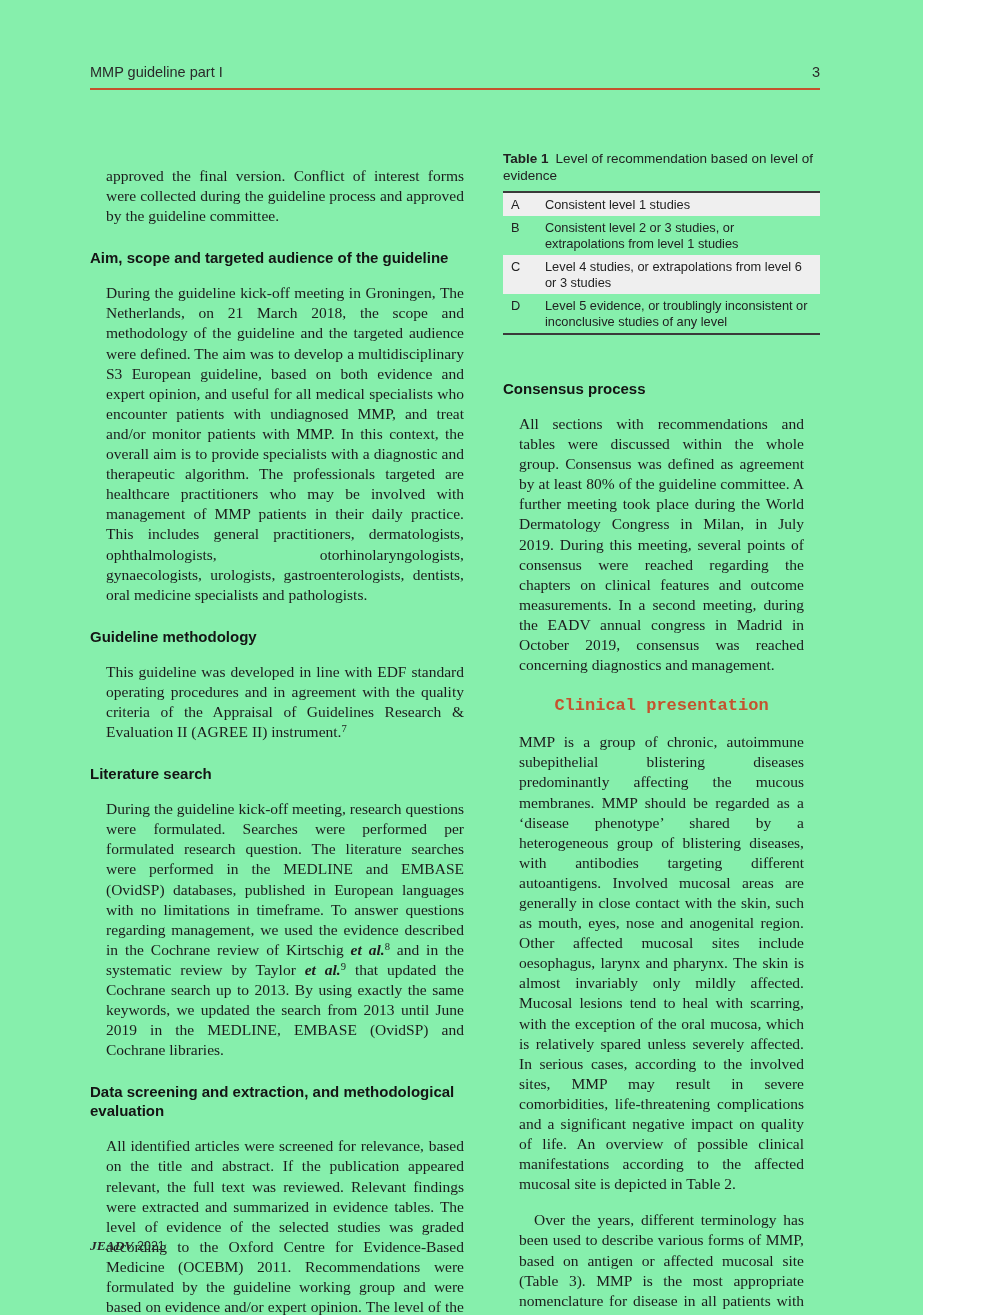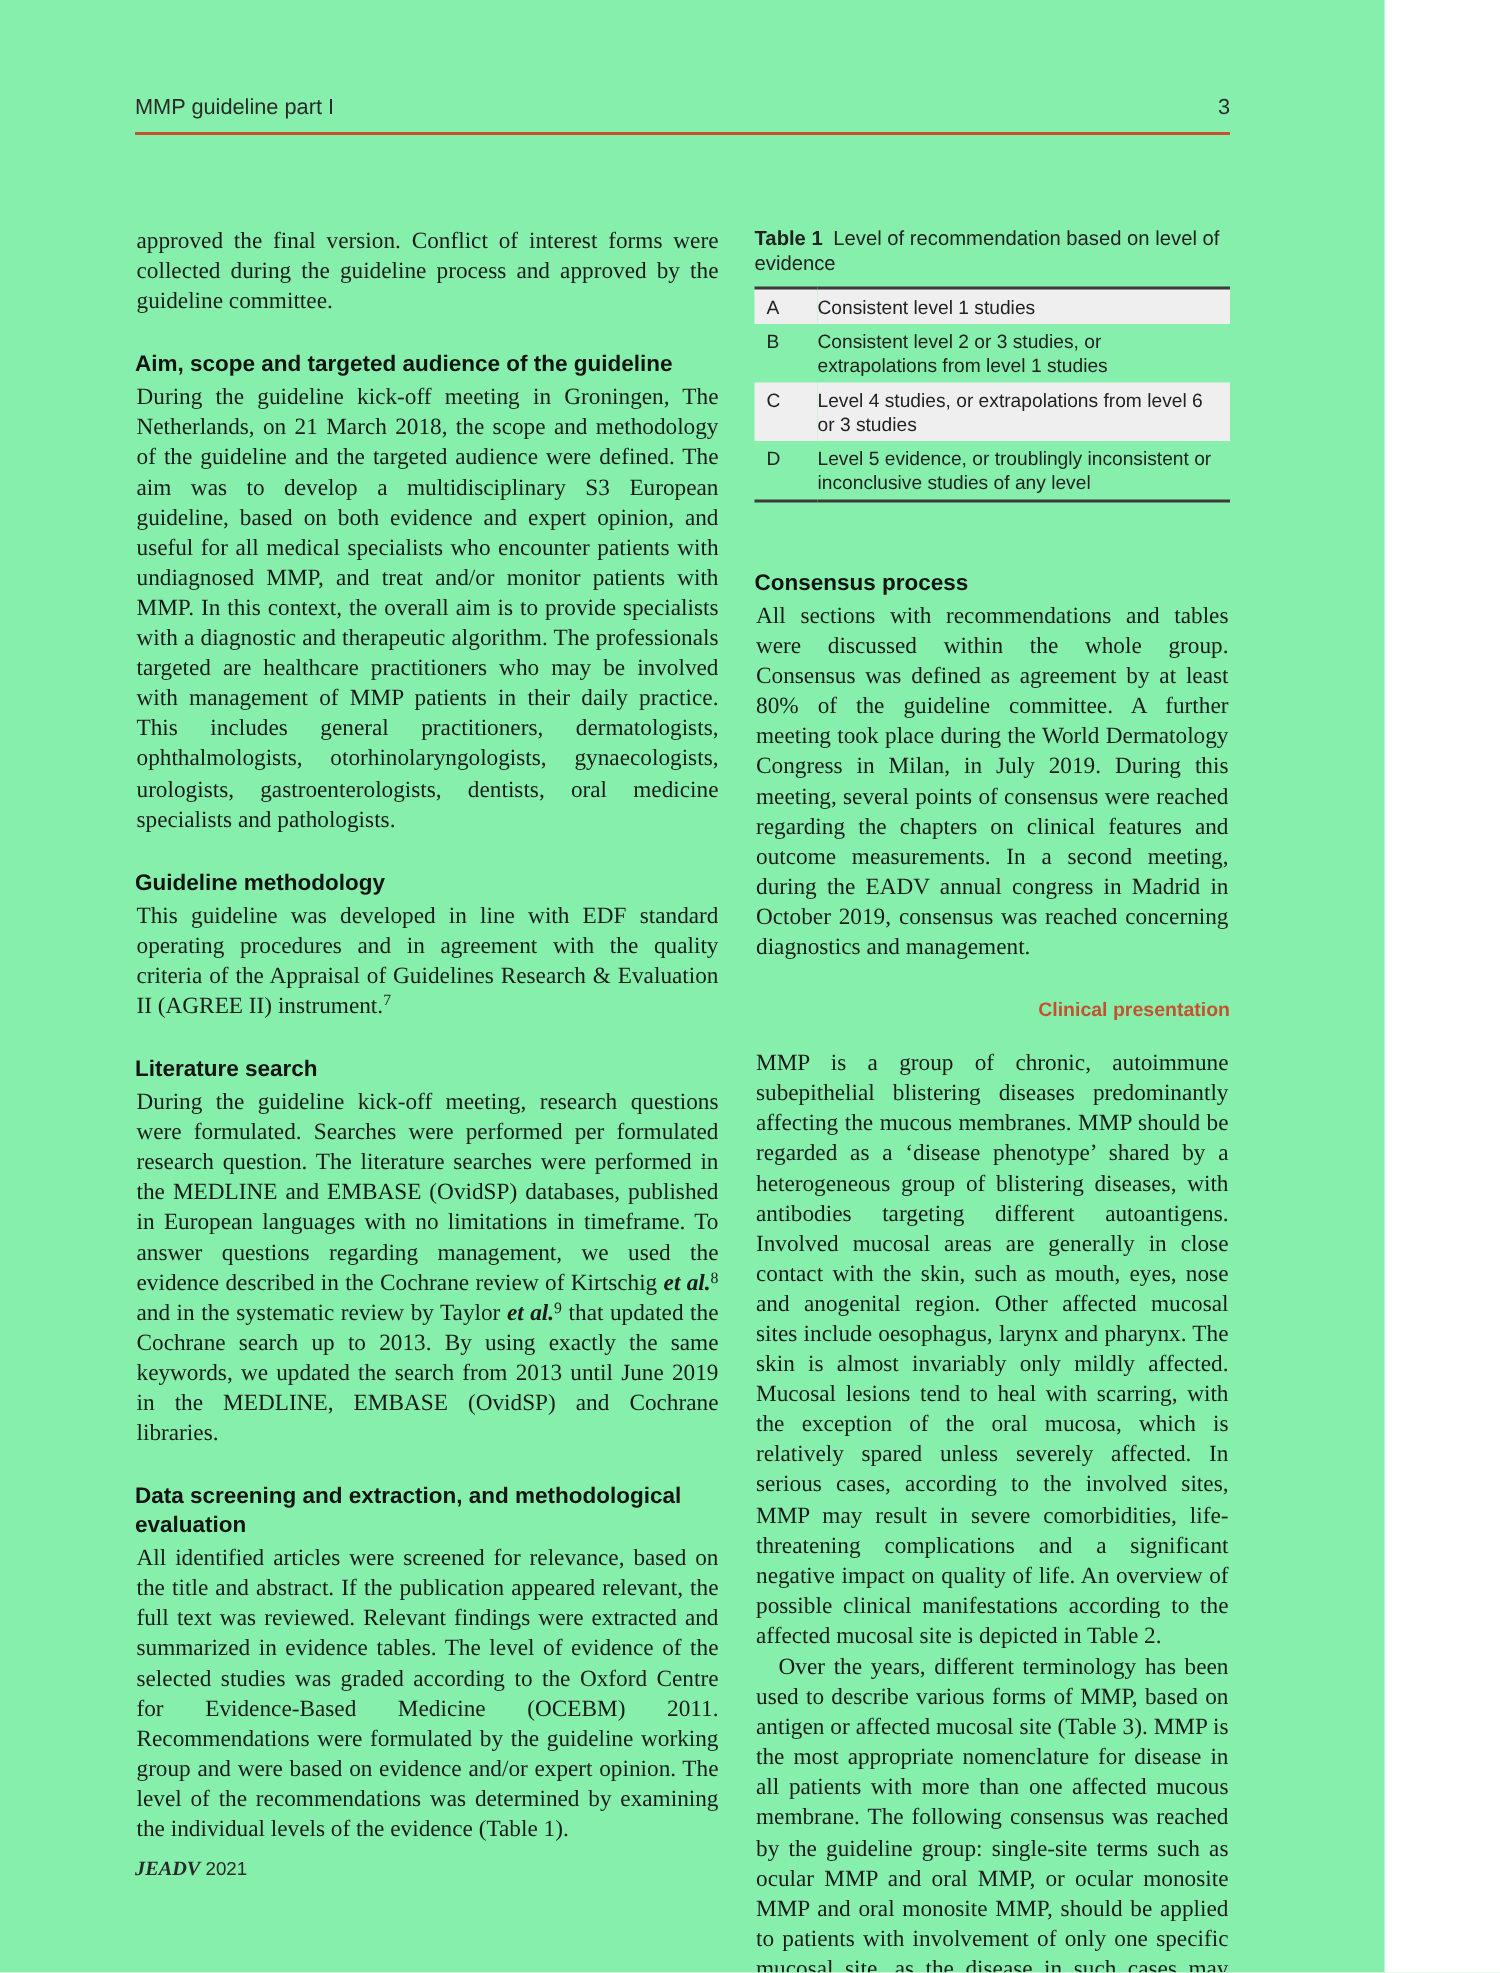--- a/index.html
+++ b/index.html
@@ -31,33 +31,33 @@
     position:absolute;top:150px;left:90px;right:103px;
     display:flex;gap:23px;
   }
   .col{min-width:0;}
   .col-left{width:390px;flex:0 0 390px;}
   .col-right{flex:1;}
   .body-text{
     font-size:15.5px;line-height:20.1px;
     text-align:justify;
     hyphens:auto;-webkit-hyphens:auto;
-    margin:1px;
+    margin:16px;
   }
   .para-indent{text-indent:15px;}
   h3.subheading{
     font-family:"Liberation Sans",sans-serif;
     font-size:15px;line-height:19px;font-weight:bold;color:#141414;
     margin:22px 0 3px 0;text-align:left;
   }
   h2.section-heading{
-    font-family:Liberation Sans, sans-serif;
-    font-size:13px;line-height:21px;font-weight:bold;
+    font-family:Liberation Mono, monospace;
+    font-size:17px;line-height:21px;font-weight:bold;
     color:var(--accent);
-    margin:20px 0 16px 0;text-align:right;
+    margin:20px 0 16px 0;text-align:center;
   }
   .first{margin-top:0;}
   
   .table-block{margin:0 0 44px 0;}
   .table-caption{
     font-family:"Liberation Sans",sans-serif;
     font-size:13.5px;line-height:17px;color:#222;
     margin:0 0 7px 0;text-align:left;
   }
   .table-caption .cap-label{font-weight:bold;margin-right:7px;}

